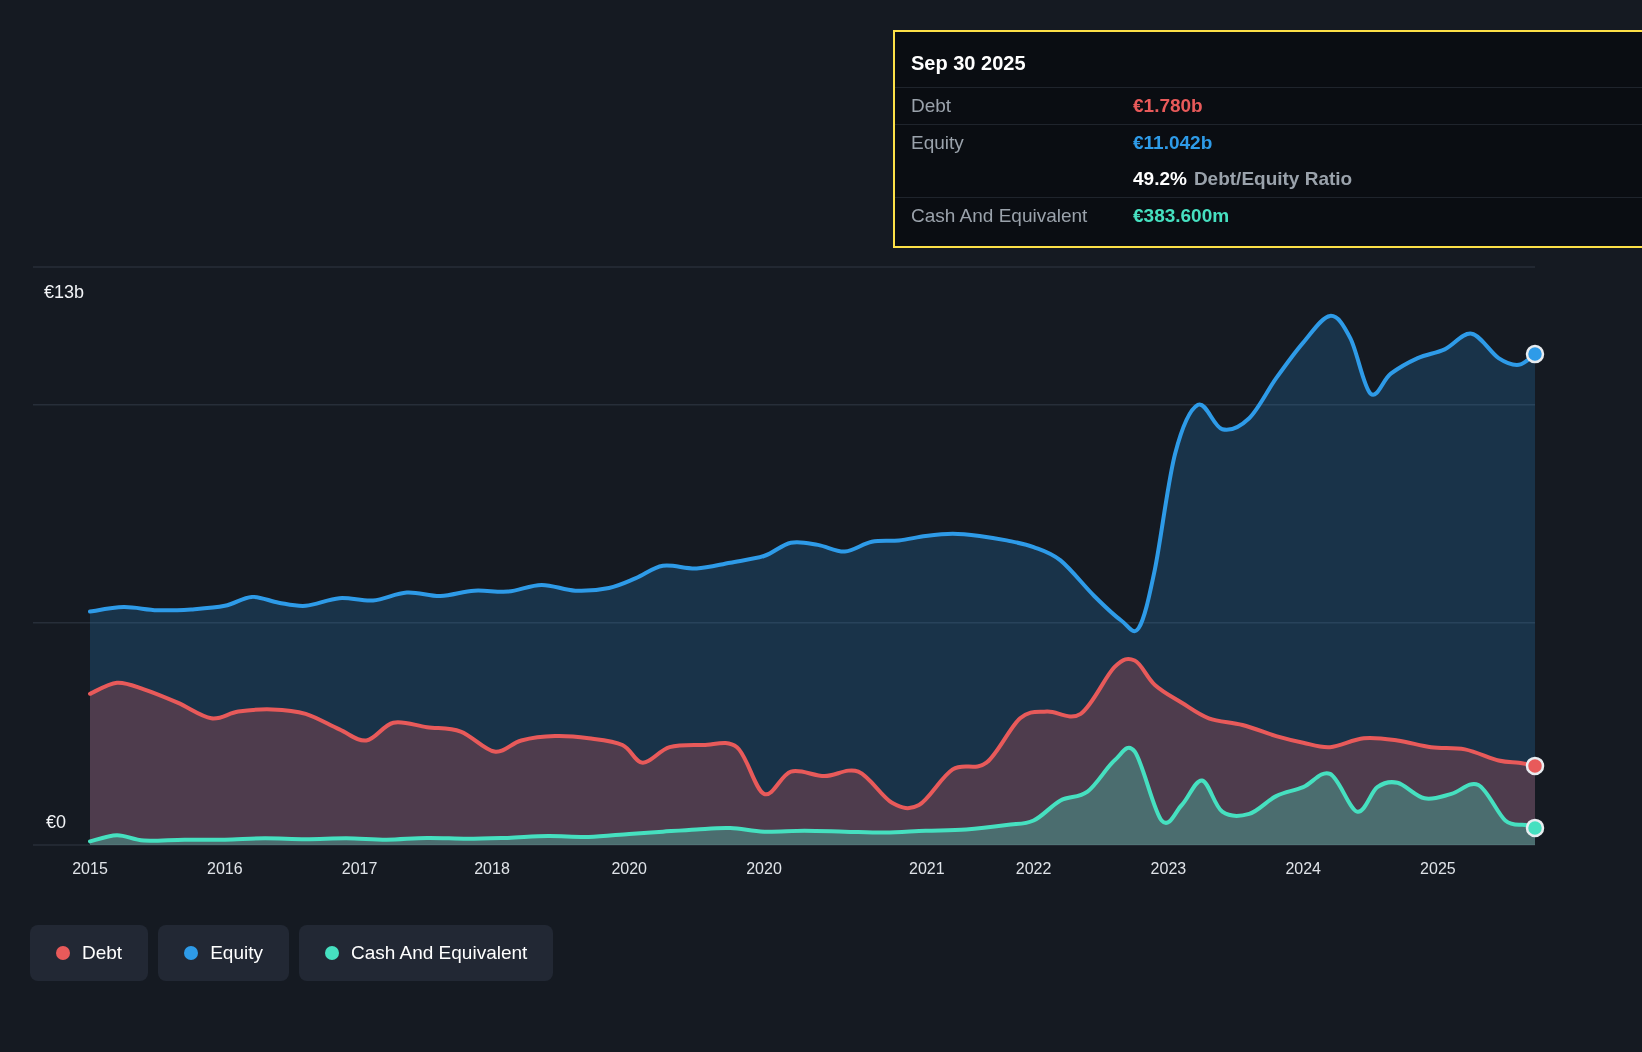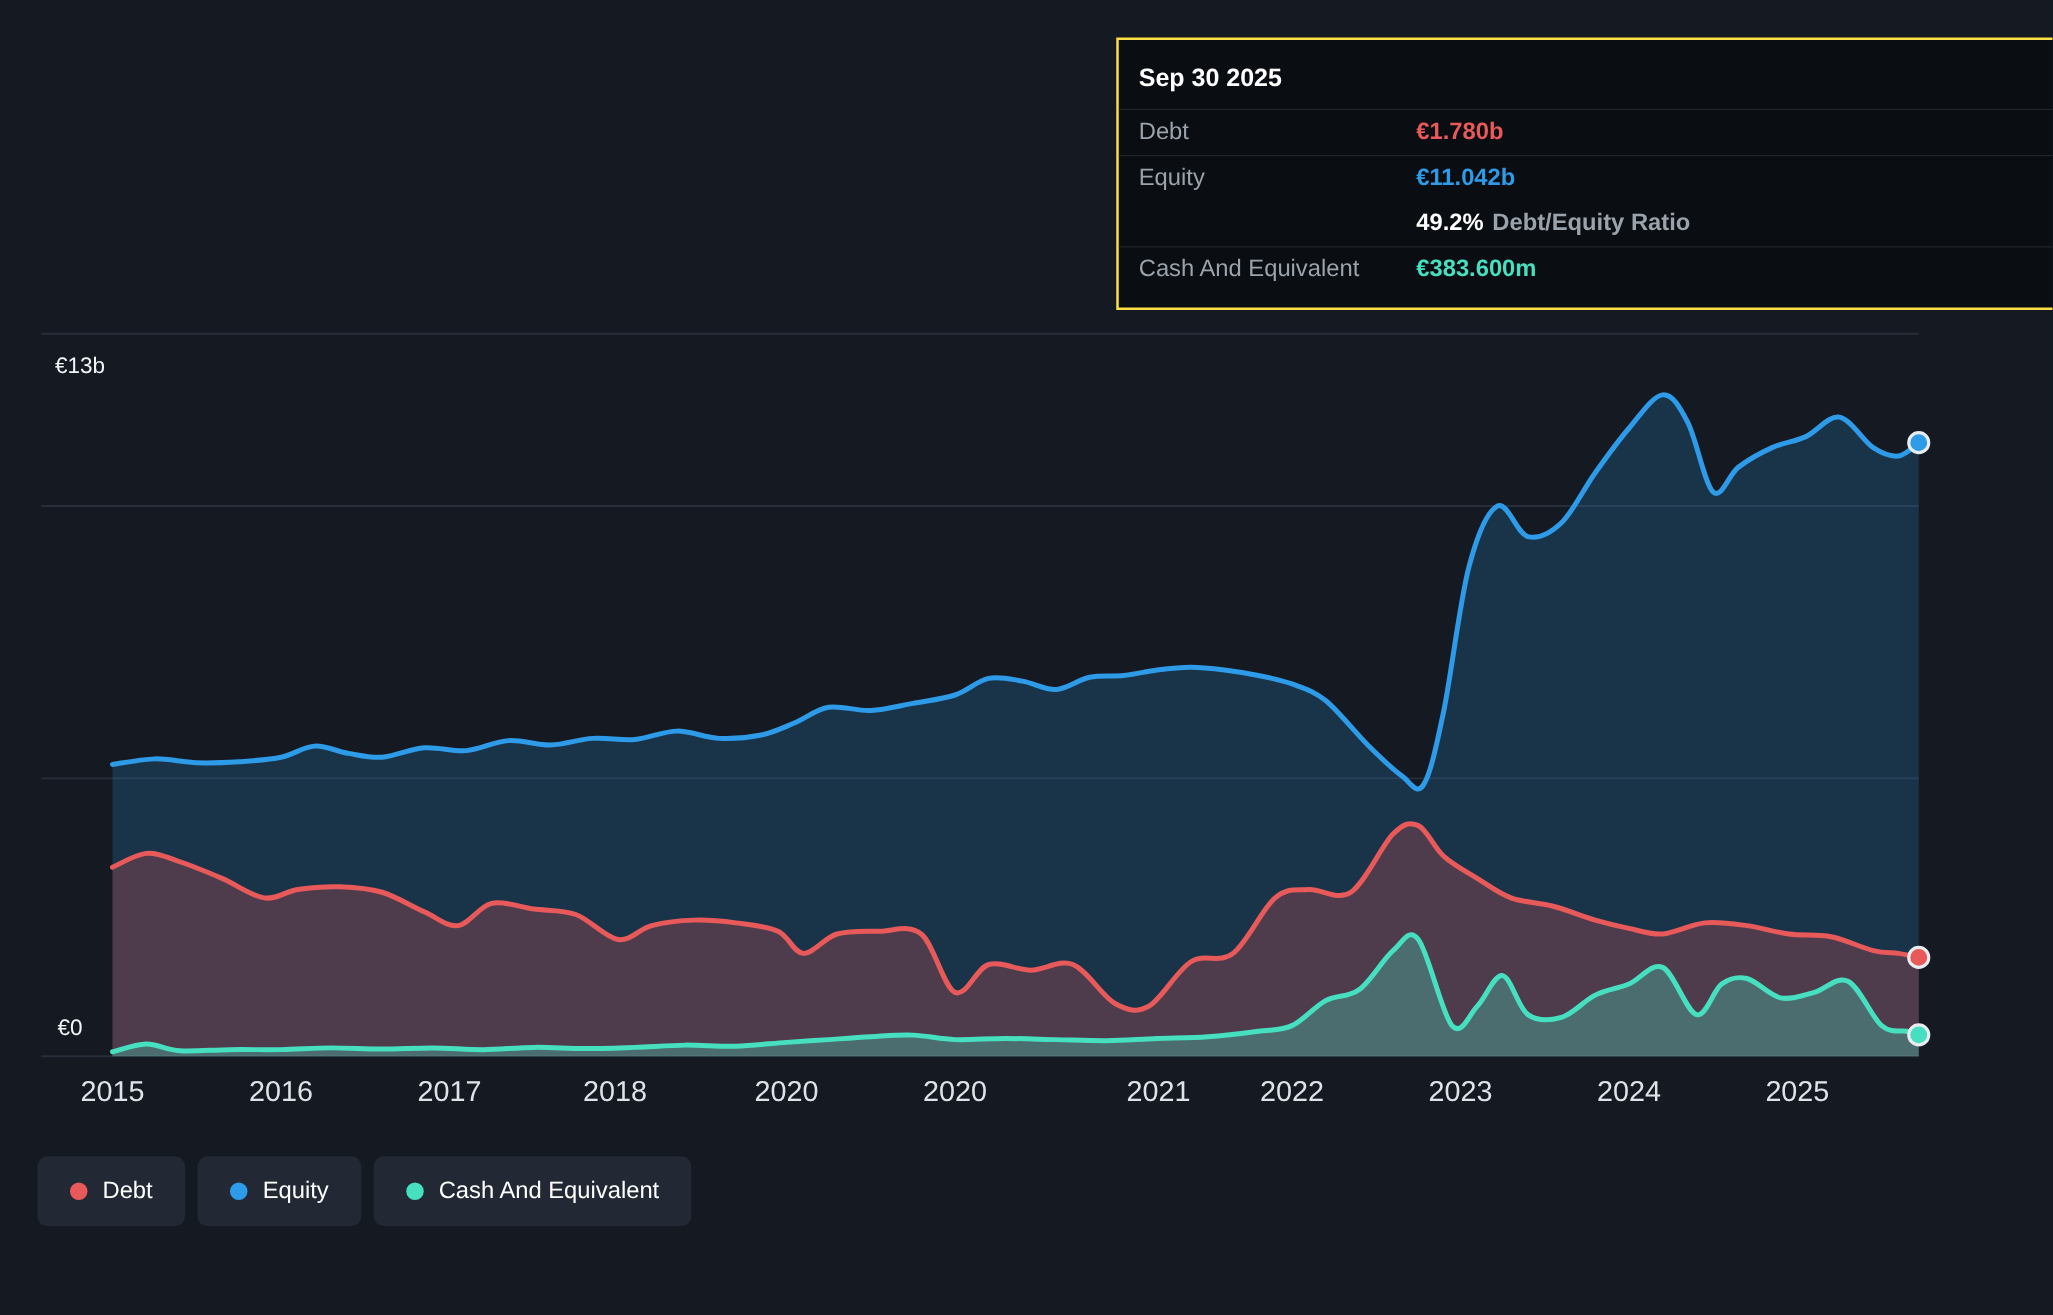--- a/index.html
+++ b/index.html
@@ -28,21 +28,21 @@
   .tooltip-row.no-border { border-top:none; }
   .tooltip-label { flex:0 0 222px; color:#9aa2ab; }
   .tooltip-value { font-weight:bold; }
   .tooltip-suffix { color:#9aa2ab; font-weight:bold; margin-left:7px; }
   
   .y-label { position:absolute; font-size:18px; color:#f2f4f7; z-index:2; }
   .y-label-top { left:44px; top:240px;margin-top:42px; }
   .y-label-bottom { left:46px; top:812px; }
   .x-label {
     position:absolute; top:860px; transform:translateX(-50%);
-    font-size:23px; color:#dfe3e8; z-index:2;
+    font-size:16px; color:#dfe3e8; z-index:2;
   }
   
   .chart-area { position:absolute; left:0; top:0; width:1642px; height:905px; }
   
   .legend { position:absolute; left:30px; top:925px; display:flex; gap:10px; }
   .legend-pill {
     display:flex; align-items:center; gap:12px;
     background:#222834; border-radius:8px;
     padding:0 26px; height:56px;
     font-size:19px; color:#ffffff; cursor:pointer;

